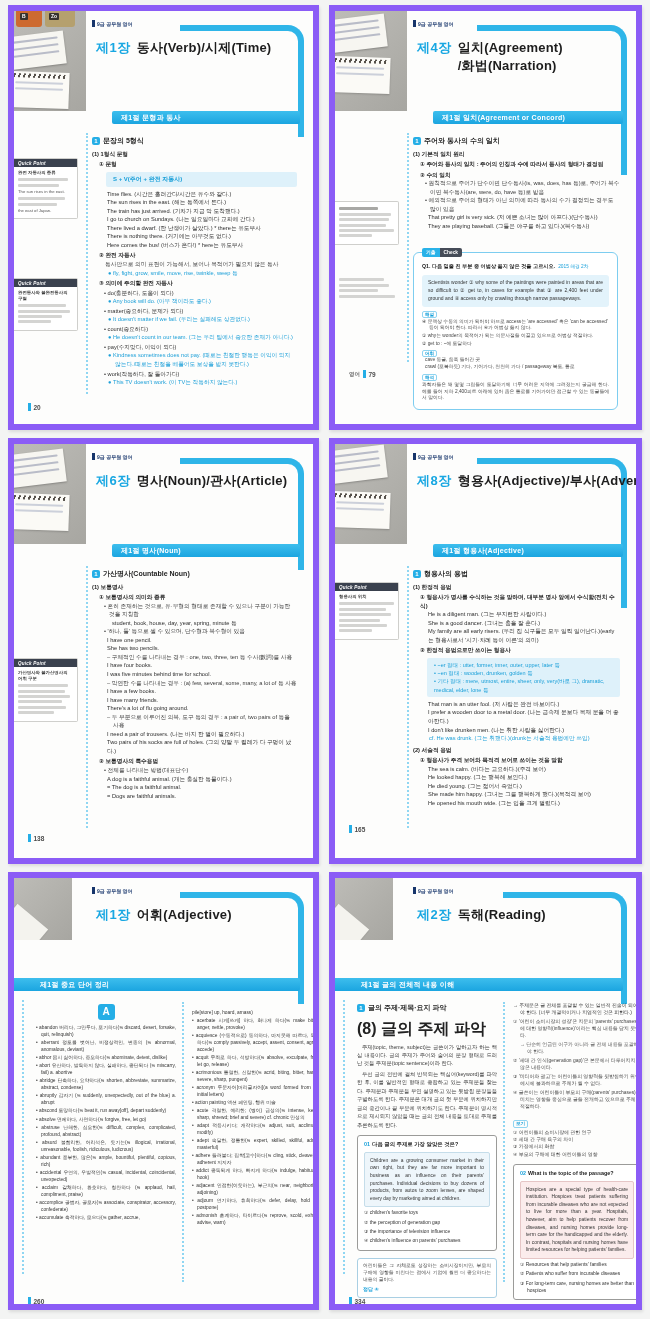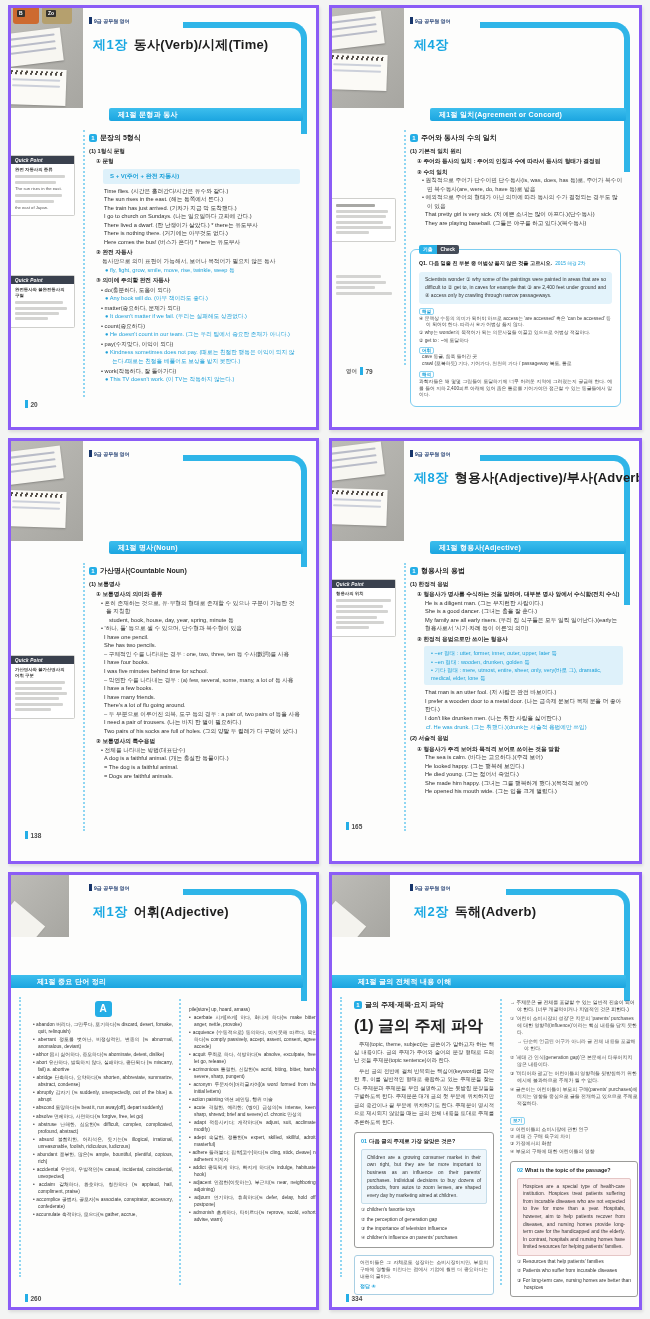--- a/index.html
+++ b/index.html
@@ -1,19 +1,19 @@
 <!DOCTYPE html>
 <html><head>
 <meta charset="utf-8">
 <style>
   *{margin:0;padding:0;box-sizing:border-box}
   html,body{width:650px;height:1319px}
   body{background:#f3f4f3;font-family:"Liberation Sans","DejaVu Sans",sans-serif;position:relative;
        -webkit-text-size-adjust:none;text-size-adjust:none;overflow:hidden}
-  .page{position:absolute;background:#fdfdfc;border:3px solid #8b5cf6;box-shadow:1px 2px 3px rgba(0,0,0,.10);overflow:hidden}
+  .page{position:absolute;background:#fdfdfc;border:6px solid #8b5cf6;box-shadow:1px 2px 3px rgba(0,0,0,.10);overflow:hidden}
   #pg1{left:8px;top:5px;width:311px;height:425px}
   #pg2{left:329px;top:5px;width:313px;height:425px}
   #pg3{left:8px;top:438px;width:311px;height:426px}
   #pg4{left:329px;top:438px;width:313px;height:426px}
   #pg5{left:8px;top:872px;width:311px;height:438px}
   #pg6{left:329px;top:872px;width:313px;height:438px}
 
   
   .desk{position:absolute;left:0;top:0;width:72px;height:100px;background:linear-gradient(135deg,#bdbcb7,#a7a6a1);overflow:hidden}
   .desk.small{width:58px;height:62px}
@@ -226,20 +226,24 @@
         <div class="sline"></div>
       </div>
   </div>
   <div class="ptag">
       <span class="pt-sq"></span>
       <span>9급 공무원 영어</span>
     </div>
   <div class="bracket tall"></div>
   <h1 class="chap">
     <span class="chno">제4장</span>
+    <span class="chtl">
+        <div>일치(Agreement)</div>
+        <div>/화법(Narration)</div>
+      </span>
   </h1>
   <div class="secbar">제1절  일치(Agreement or Concord)</div>
   <div class="rail" style="bottom:62px"></div>
   <div class="content">
     <div>
         <div class="ln h"><span class="bdg">1</span>주어와 동사의 수의 일치</div>
         <div class="ln n1">(1) 기본적 일치 원리</div>
         <div class="ln n2">① 주어와 동사의 일치 : 주어의 인칭과 수에 따라서 동사의 형태가 결정됨</div>
         <div class="ln n2">② 수의 일치</div>
         <div class="ln bu">• 원칙적으로 주어가 단수이면 단수동사(is, was, does, has 등)로, 주어가 복수이면 복수동사(are, were, do, have 등)로 받음</div>
@@ -307,20 +311,26 @@
         <div class="dots"></div>
         <div class="sline"></div>
         <div class="sline"></div>
       </div>
   </div>
   <div class="ptag">
       <span class="pt-sq"></span>
       <span>9급 공무원 영어</span>
     </div>
   <div class="bracket"></div>
+  <h1 class="chap">
+    <span class="chno">제6장</span>
+    <span class="chtl">
+        <div>명사(Noun)/관사(Article)</div>
+      </span>
+  </h1>
   <div class="secbar">제1절  명사(Noun)</div>
   <div class="rail"></div>
   <div class="content">
     <div>
         <div class="ln h"><span class="bdg">1</span>가산명사(Countable Noun)</div>
         <div class="ln n1">(1) 보통명사</div>
         <div class="ln n2">① 보통명사의 의미와 종류</div>
         <div class="ln bu">• 흔히 존재하는 것으로, 유·무형의 형태로 존재할 수 있으나 구분이 가능한 것을 지칭함</div>
         <div class="ln ex2">student, book, house, day, year, spring, minute 등</div>
         <div class="ln bu">• '하나, 둘' 등으로 셀 수 있으며, 단수형과 복수형이 있음</div>
@@ -504,30 +514,30 @@
     <div class="scrap wedge"></div>
   </div>
   <div class="ptag">
       <span class="pt-sq"></span>
       <span>9급 공무원 영어</span>
     </div>
   <div class="bracket"></div>
   <h1 class="chap">
     <span class="chno">제2장</span>
     <span class="chtl">
-        <div>독해(Adverb)</div>
+        <div>독해(Reading)</div>
       </span>
   </h1>
   <div class="secbar full">제1절  글의 전체적 내용 이해</div>
   <div class="rail edge"></div>
   <div class="colwrap">
     <div class="colL">
       <div>
           <div class="ln h"><span class="bdg">1</span>글의 주제·제목·요지 파악</div>
-          <div class="ln n1">(1) 글의 주제 파악</div>
+          <div class="ln n1">(8) 글의 주제 파악</div>
           <div class="ln para">주제(topic, theme, subject)는 글쓴이가 말하고자 하는 핵심 내용이다. 글의 주제가 주어와 술어의 문장 형태로 드러난 것을 주제문(topic sentence)이라 한다.</div>
           <div class="ln para">우선 글의 전반에 걸쳐 반복되는 핵심어(keyword)를 파악한 후, 이를 일반적인 형태로 종합하고 있는 주제문을 찾는다. 주제문과 주제문을 부연 설명하고 있는 뒷받침 문장들을 구별하도록 한다. 주제문은 대개 글의 첫 부분에 위치하지만 글의 중간이나 끝 부분에 위치하기도 한다. 주제문이 명시적으로 제시되지 않았을 때는 글의 전체 내용을 토대로 주제를 추론하도록 한다.</div>
         </div>
       <div class="qbox">
         <div class="qhead"><span class="qno">01</span><span>다음 글의 주제로 가장 알맞은 것은?</span></div>
         <div class="qpassage">Children are a growing consumer market in their own right, but they are far more important to business as an influence on their parents' purchases. Individual decisions to buy dozens of products, from autos to zoom lenses, are shaped every day by marketing aimed at children.</div>
         <div>
             <div class="ln opt">① children's favorite toys</div>
             <div class="ln opt">② the perception of generation gap</div>
             <div class="ln opt">③ the importance of television influence</div>

